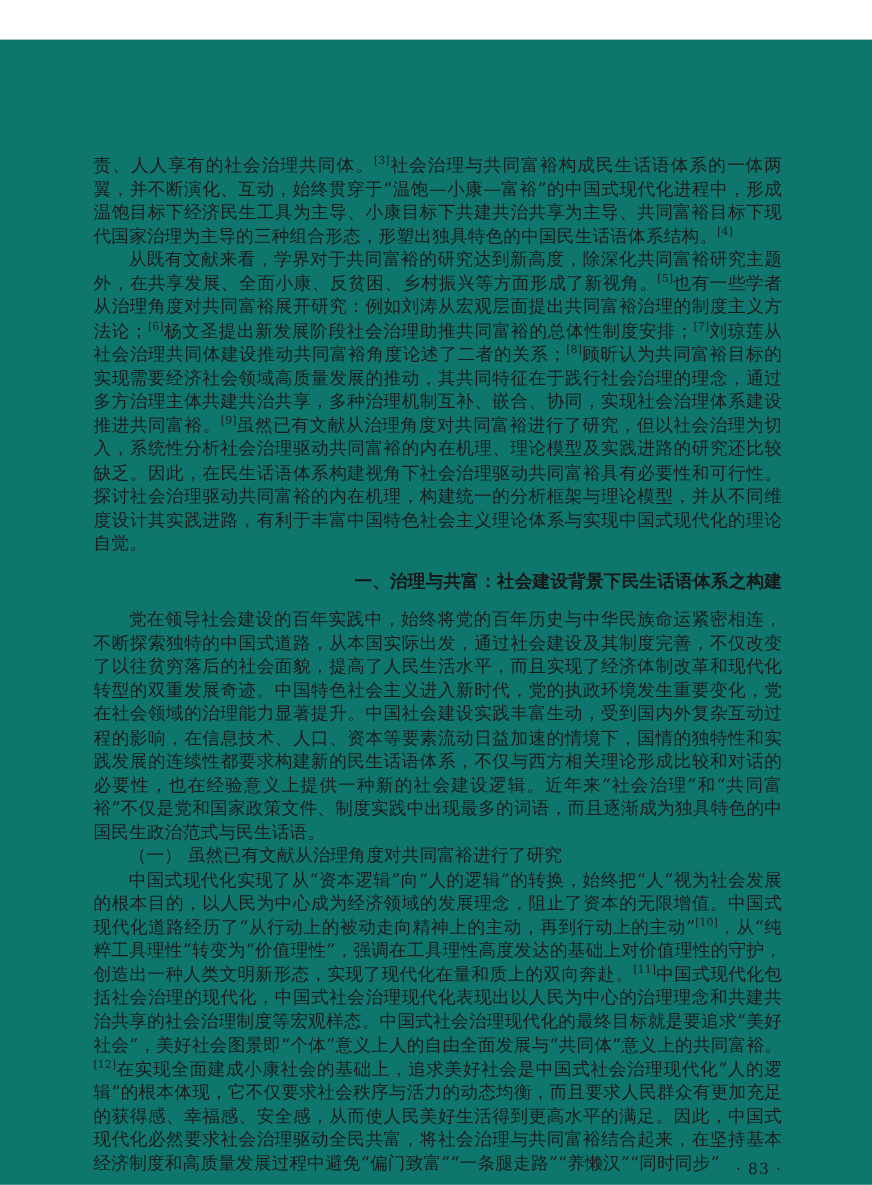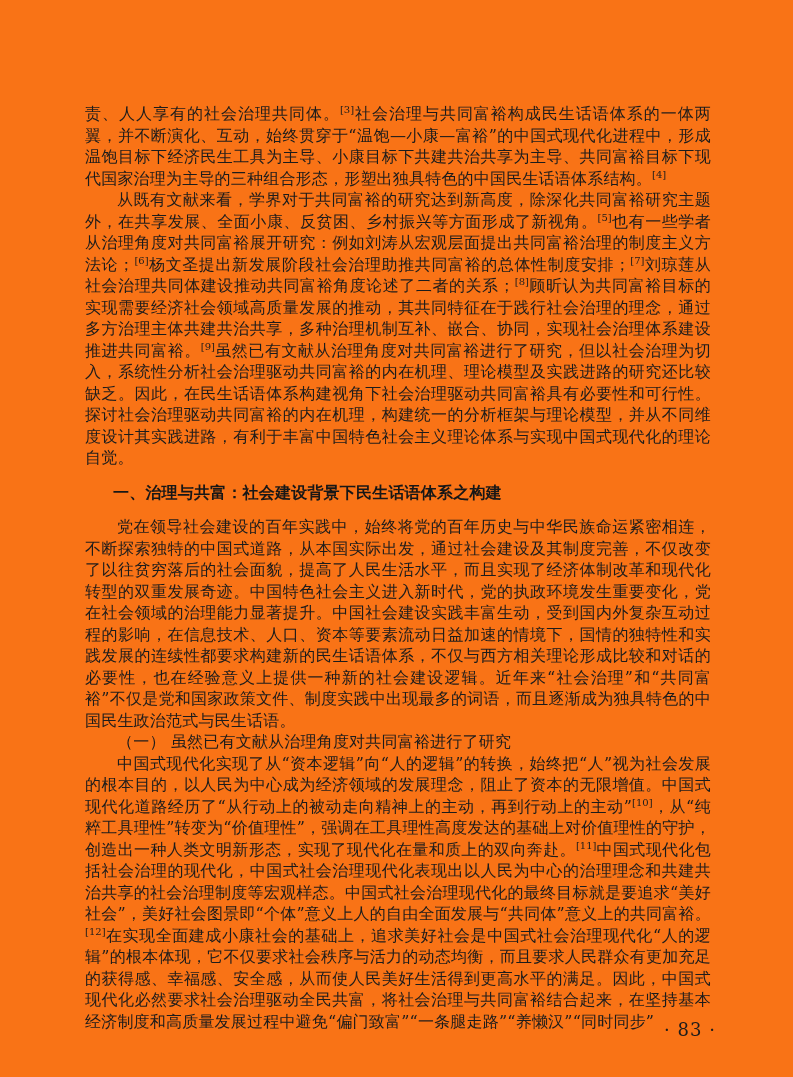--- a/index.html
+++ b/index.html
@@ -9,21 +9,22 @@
   body {
     width: 793px;
     height: 1077px;
     background: #ffffff;
     position: relative;
     overflow: hidden;
   }
   .page {
     position: absolute;
     inset: 0;
-    background: #f97316;
+    background: #0f766e;
+    margin-top: 36px;
   }
   .content {
     position: absolute;
     left: 85px;
     top: 103px;
     width: 626px;
     font-family: "DejaVu Serif", "Liberation Serif", serif;
     font-size: 16px;
     line-height: 21.5px;
     color: #1c1c1c;
@@ -37,41 +38,41 @@
   p.para.indent {
     text-indent: 2em;
   }
   h2.section-heading {
     font-family: "DejaVu Sans", "Liberation Sans", sans-serif;
     font-weight: bold;
     font-size: 16px;
     line-height: 21.5px;
     margin: 13px 0 13px 0;
     text-indent: 1.75em;
-    text-align: left;
+    text-align: right;
     color: #171717;
   }
   p.subheading {
     margin: 0;
     text-indent: 2em;
   }
   sup.cite {
     font-size: 10px;
     line-height: 0;
     vertical-align: super;
     letter-spacing: 0;
   }
   .page-number {
     position: absolute;
     top: 1019px;
     left: 650px;
     width: 80px;
     text-align: center;
     font-family: "DejaVu Serif", "Liberation Serif", serif;
-    font-size: 18px;
+    font-size: 14px;
     color: #1c1c1c;
     letter-spacing: 1px;
   }
 </style>
 </head>
 <body>
 
 <div class="page">
   <div class="content" id="article-content">
       <p class="para">责、人人享有的社会治理共同体。<sup class="cite">[3]</sup>社会治理与共同富裕构成民生话语体系的一体两翼，并不断演化、互动，始终贯穿于“温饱—小康—富裕”的中国式现代化进程中，形成温饱目标下经济民生工具为主导、小康目标下共建共治共享为主导、共同富裕目标下现代国家治理为主导的三种组合形态，形塑出独具特色的中国民生话语体系结构。<sup class="cite">[4]</sup></p>

